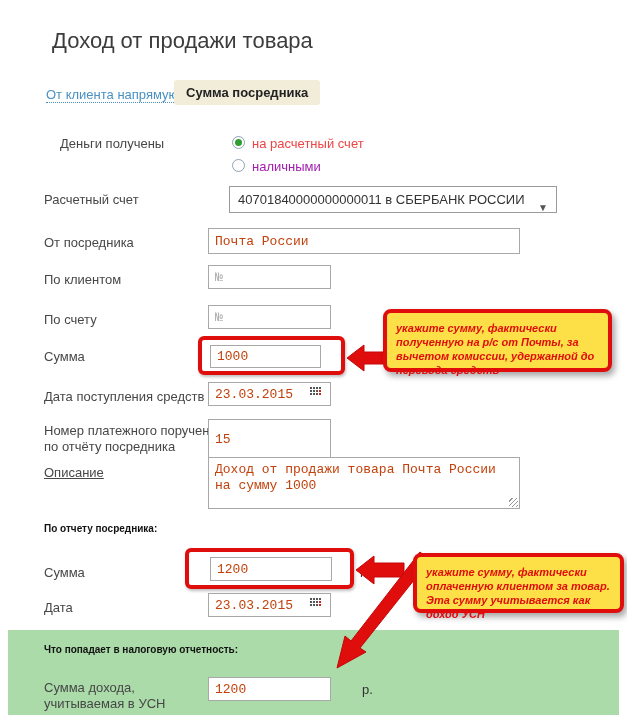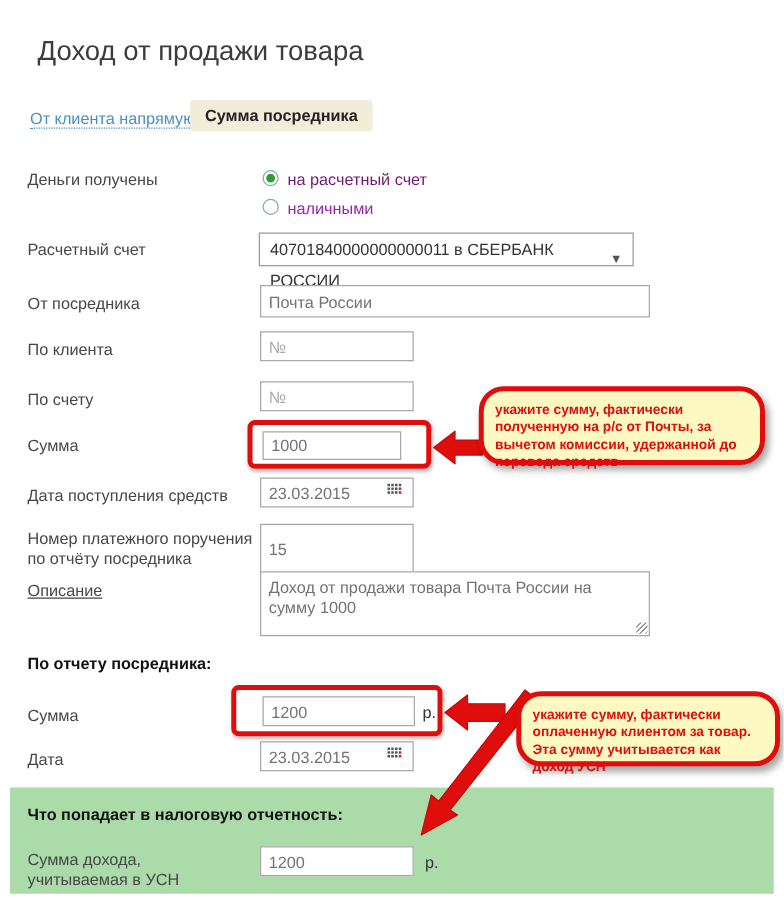--- a/index.html
+++ b/index.html
@@ -1,40 +1,40 @@
 <!DOCTYPE html>
 <html><head>
 <meta charset="utf-8">
 <style>
   html,body{margin:0;padding:0;background:#fff;}
   .page{position:relative;width:627px;height:718px;background:#fff;overflow:hidden;
         font-family:"Liberation Sans",sans-serif;}
-  .abs{position:absolute;}
+  .abs{position:absolute;margin-left:22px;}
   .title{font-size:22px;color:#3c3c3c;font-weight:400;}
   .tab-link{font-size:13px;color:#4a90c2;border-bottom:1px dotted #4a90c2;cursor:pointer;}
   .tab-active{font-size:13px;font-weight:bold;color:#222;background:#f2edd9;border-radius:3px;
               padding:5px 12px;}
   .lbl{font-size:13px;color:#474747;line-height:16px;}
   .inp{position:absolute;box-sizing:border-box;border:1px solid #a8a8a8;background:#fff;
-       font-family:Liberation Sans, sans-serif;font-size:13px;color:#737373;padding:0 6px;outline:none;}
+       font-family:Liberation Mono, monospace;font-size:13px;color:#c2410c;padding:0 6px;outline:none;}
   .inp::placeholder{color:#aaa;}
   .selectbox{box-sizing:border-box;border:1px solid #9b9b9b;background:#fff;font-size:13px;
              color:#333;line-height:25px;padding:0 22px 0 8px;cursor:pointer;}
   .sel-arrow{position:absolute;right:8px;top:8px;font-size:10px;color:#555;}
   .radio{width:13px;height:13px;border:1px solid #8fa3b5;border-radius:50%;background:#fff;
          box-sizing:border-box;cursor:pointer;}
   .radio.sel::after{content:'';position:absolute;width:7px;height:7px;margin:2px;
          background:#2f9e2f;border-radius:50%;display:block;}
   .radio.sel{position:absolute;}
-  .heading{font-size:13px;font-weight:bold;color:#111;}
+  .heading{font-size:10px;font-weight:bold;color:#111;}
   .redrect{position:absolute;border:4px solid #e00d0d;border-radius:6px;
            box-shadow:1px 2px 3px rgba(0,0,0,.25);}
-  .callout{position:absolute;background:#fef9c3;border:4px solid #e00d0d;border-radius:20px;
+  .callout{position:absolute;background:#fde047;border:4px solid #e00d0d;border-radius:8px;
            box-shadow:3px 4px 6px rgba(0,0,0,.35);color:#e00d0d;font-size:11px;font-weight:bold;
-           line-height:14px;padding:8px 9px;box-sizing:border-box;}
+           line-height:14px;padding:8px 9px;box-sizing:border-box;font-style:italic;}
   .greenbox{position:absolute;background:#aadba8;}
   .cal{position:absolute;width:2px;height:2px;background:#555;
        box-shadow:3px 0 #555,6px 0 #555,9px 0 #c22,
                   0 3px #555,3px 3px #555,6px 3px #555,9px 3px #c22,
                   0 -3px #555,3px -3px #555,6px -3px #555,9px -3px #555;}
   .rub{font-size:13px;color:#333;}
   textarea.inp{resize:none;padding:4px 6px;line-height:16px;}
   .grip{position:absolute;width:9px;height:9px;
         background:repeating-linear-gradient(135deg,transparent 0 2px,#999 2px 3px);}
   svg{position:absolute;left:0;top:0;pointer-events:none;}
@@ -42,36 +42,36 @@
 </head>
 <body>
 
 <div class="page">
 
   <div class="abs title" style="left:30px;top:28px;">Доход от продажи товара</div>
 
   <span class="abs tab-link" style="left:24px;top:87px;">От клиента напрямую</span>
   <span class="abs tab-active" style="left:152px;top:80px;">Сумма посредника</span>
 
-  <div class="abs lbl" style="left:22px;top:136px;text-align:right;">Деньги получены</div>
+  <div class="abs lbl" style="left:38px;top:136px;text-align:right;">Деньги получены</div>
   <span class="abs radio sel" style="left:210px;top:136px;"></span>
-  <div class="abs lbl" style="left:230px;top:136px;color:#701a75;">на расчетный счет</div>
+  <div class="abs lbl" style="left:230px;top:136px;color:#ef4444;">на расчетный счет</div>
   <span class="abs radio" style="left:210px;top:159px;"></span>
   <div class="abs lbl" style="left:230px;top:159px;color:#a21caf;">наличными</div>
 
   <div class="abs lbl" style="left:22px;top:192px;">Расчетный счет</div>
-  <div class="abs selectbox" style="left:207px;top:186px;width:300px;height:27px;">
+  <div class="abs selectbox" style="left:207px;top:186px;width:328px;height:27px;">
     <span>40701840000000000011 в СБЕРБАНК РОССИИ</span>
     <span class="sel-arrow">▼</span>
   </div>
 
   <div class="abs lbl" style="left:22px;top:235px;">От посредника</div>
   <input class="inp" style="left: 208px; top: 228px; width: 312px; height: 26px;" value="Почта России">
 
-  <div class="abs lbl" style="left:22px;top:272px;">По клиента</div>
+  <div class="abs lbl" style="left:22px;top:272px;">По клиентом</div>
   <input class="inp" style="left: 208px; top: 265px; width: 123px; height: 24px;" placeholder="№">
 
   <div class="abs lbl" style="left:22px;top:312px;">По счету</div>
   <input class="inp" style="left: 208px; top: 305px; width: 123px; height: 24px;" placeholder="№">
 
   <div class="abs lbl" style="left:22px;top:349px;">Сумма</div>
   <input class="inp" style="left: 210px; top: 345px; width: 111px; height: 23px;" value="1000">
   <div class="redrect" style="left:198px;top:336px;width:139px;height:31px;"></div>
 
   <div class="abs lbl" style="left:22px;top:389px;">Дата поступления средств</div>

